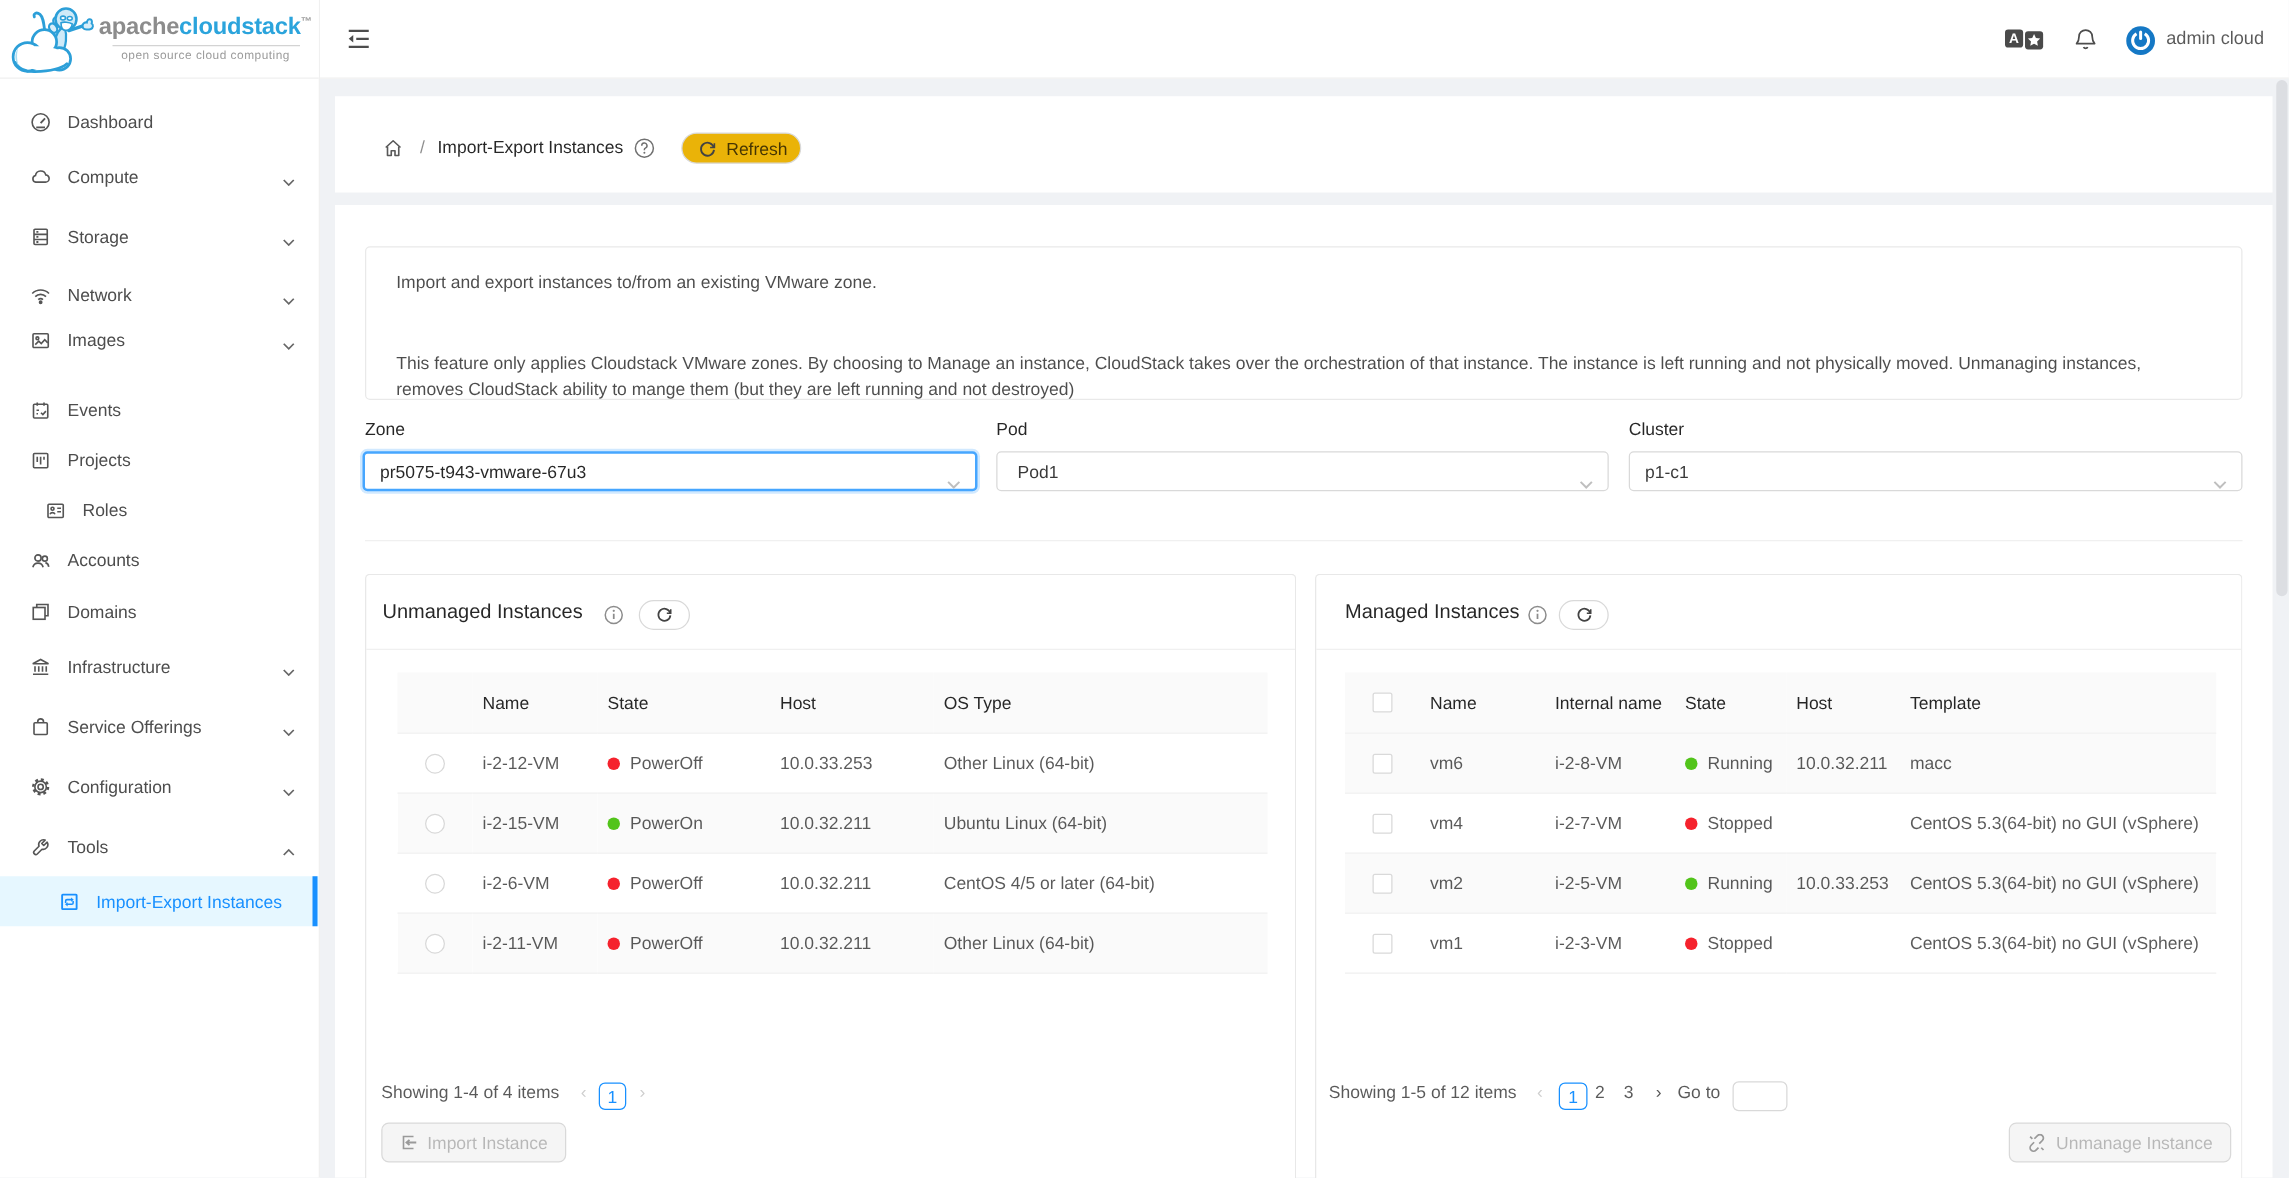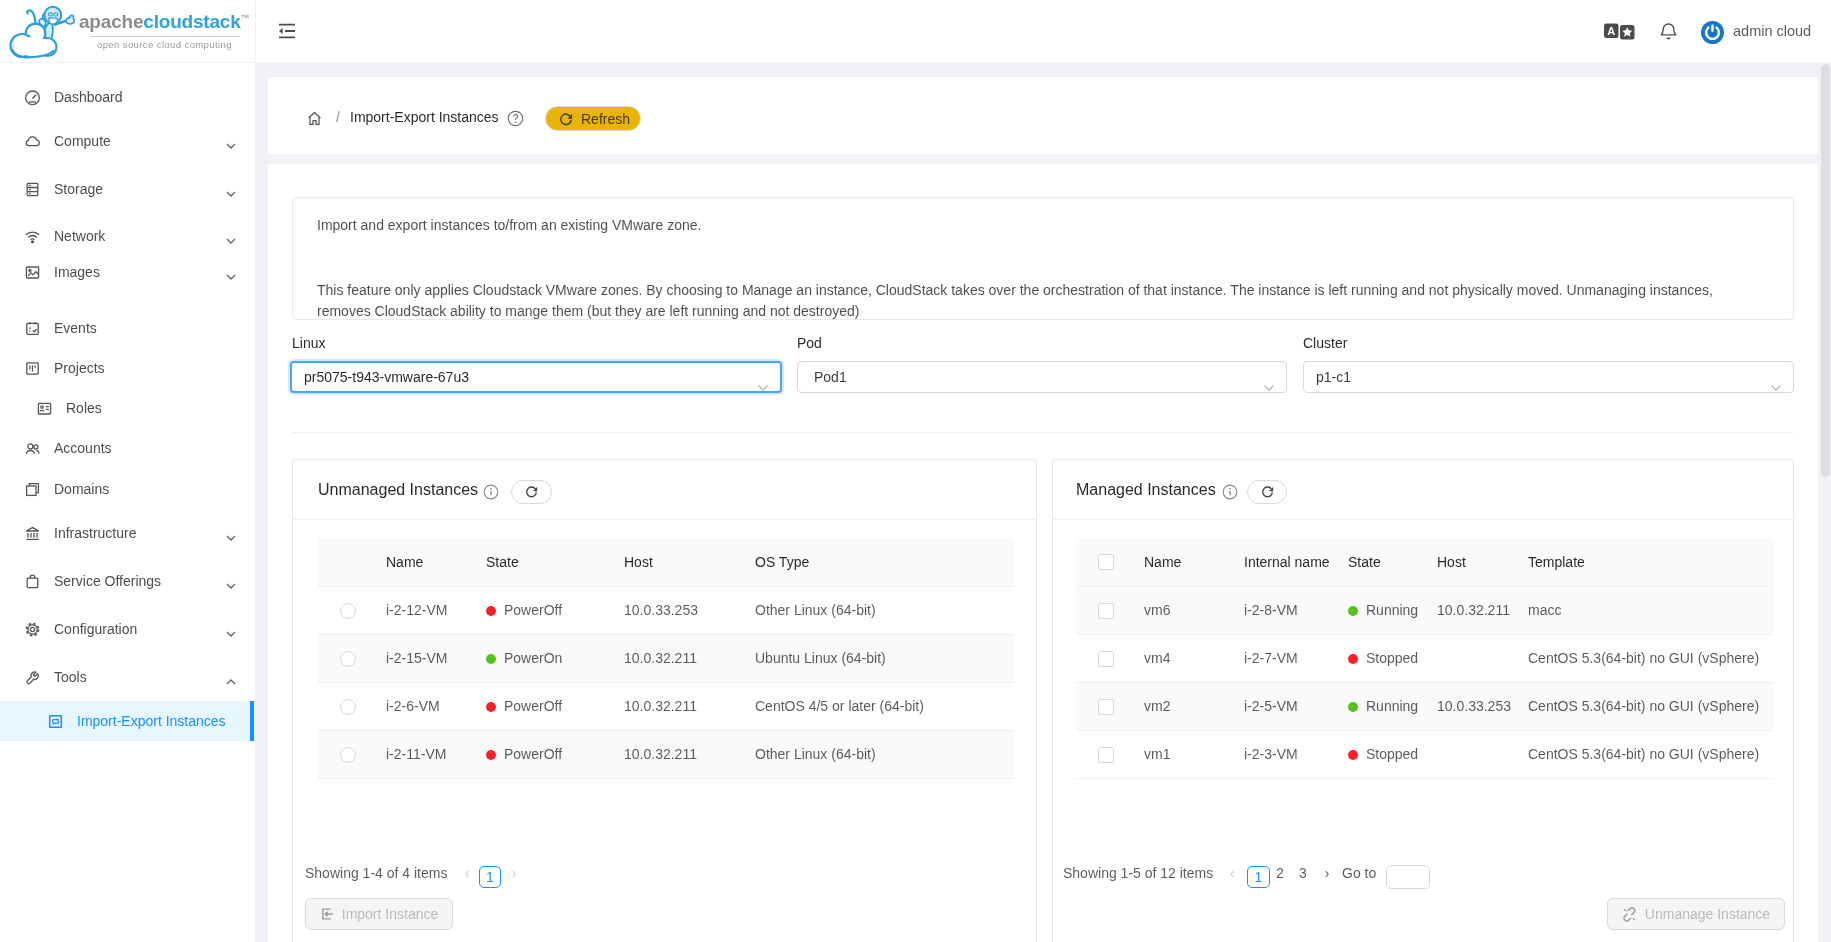--- a/index.html
+++ b/index.html
@@ -31,21 +31,21 @@
 #descbox p { position:absolute; left:24px; line-height:21px; }
 .flabel { position:absolute; top:171px; font-size:14px; color:rgba(0,0,0,.85); }
 .fsel { position:absolute; top:197px; height:32px; background:#fff; border:1px solid #d9d9d9;
   border-radius:4px; line-height:30px; color:rgba(0,0,0,.78); padding-left:12px; }
 .fsel .caret { position:absolute; right:11px; top:10px; }
 #divider { position:absolute; left:24px; top:268px; width:1502px; height:1px; background:#f0f0f0; }
 
 .panel { position:absolute; top:295px; height:520px; background:#fff;
   border:1px solid #e8e8e8; border-radius:4px 4px 0 0; border-bottom:none; }
 .phead { position:absolute; left:0; top:0; right:0; height:60px; border-bottom:1px solid #f0f0f0; }
-.ptitle { position:absolute; left:25px; top:21px; font-size:16px; font-weight:500; color:rgba(0,0,0,.85); white-space:nowrap; }
+.ptitle { position:absolute; left:13px; top:21px; font-size:16px; font-weight:500; color:rgba(0,0,0,.85); white-space:nowrap; }
 .pill { position:absolute; width:41px; height:24px; border:1px solid #d9d9d9; border-radius:12px;
   background:#fff; top:20px; }
 .pill svg { position:absolute; left:13px; top:4px; }
 table.tbl { border-collapse:collapse; table-layout:fixed; position:absolute; top:78px; }
 table.tbl th { background:#fafafa; font-weight:500; color:rgba(0,0,0,.85); text-align:left;
   padding:0 8px; height:48px; border-bottom:1px solid #f0f0f0; font-size:14px; }
 table.tbl td { padding:0 8px; height:48px; border-bottom:1px solid #f0f0f0; font-size:14px;
   color:rgba(0,0,0,.65); white-space:nowrap; overflow:hidden; }
 table.tbl tr.alt td { background:#fafafa;margin-top:40px; }
 .dot { display:inline-block; width:10px; height:10px; border-radius:50%; margin-right:8px;
@@ -295,21 +295,21 @@
       </svg>
     <span style="position:absolute;left:35px;top:4px;font-size:14px;color:rgba(0,0,0,.7);">Refresh</span>
   </div>
 </div>
 
 <div id="main">
   <div id="descbox">
     <p style="top:17px;">Import and export instances to/from an existing VMware zone.</p>
     <p style="top:58px;margin-top:24px;">This feature only applies Cloudstack VMware zones. By choosing to Manage an instance, CloudStack takes over the orchestration of that instance. The instance is left running and not physically moved. Unmanaging instances,<br>removes CloudStack ability to mange them (but they are left running and not destroyed)</p>
   </div>
-  <div class="flabel" style="left:24px;">Linux</div>
+  <div class="flabel" style="left:24px;">Zone</div>
   <div class="flabel" style="left:529px;">Pod</div>
   <div class="flabel" style="left:1035px;">Cluster</div>
   <div class="fsel" id="zonesel" style="left:22px; width:492px; border:2px solid #46a6ff; line-height:28px; box-shadow:0 0 0 2px rgba(24,144,255,.2); color:rgba(0,0,0,.85);">pr5075-t943-vmware-67u3<span class="caret"><svg width="12" height="8" viewBox="0 0 12 8" fill="none" stroke="#bfbfbf" stroke-width="1.6">
           <path d="M1.5,1.5 L6,6 L10.5,1.5"></path>
         </svg></span></div>
   <div class="fsel" style="left:529px; width:490px;padding-left:16px;">Pod1<span class="caret"><svg width="12" height="8" viewBox="0 0 12 8" fill="none" stroke="#bfbfbf" stroke-width="1.6">
           <path d="M1.5,1.5 L6,6 L10.5,1.5"></path>
         </svg></span></div>
   <div class="fsel" style="left:1035px; width:491px;">p1-c1<span class="caret"><svg width="12" height="8" viewBox="0 0 12 8" fill="none" stroke="#bfbfbf" stroke-width="1.6">
           <path d="M1.5,1.5 L6,6 L10.5,1.5"></path>

